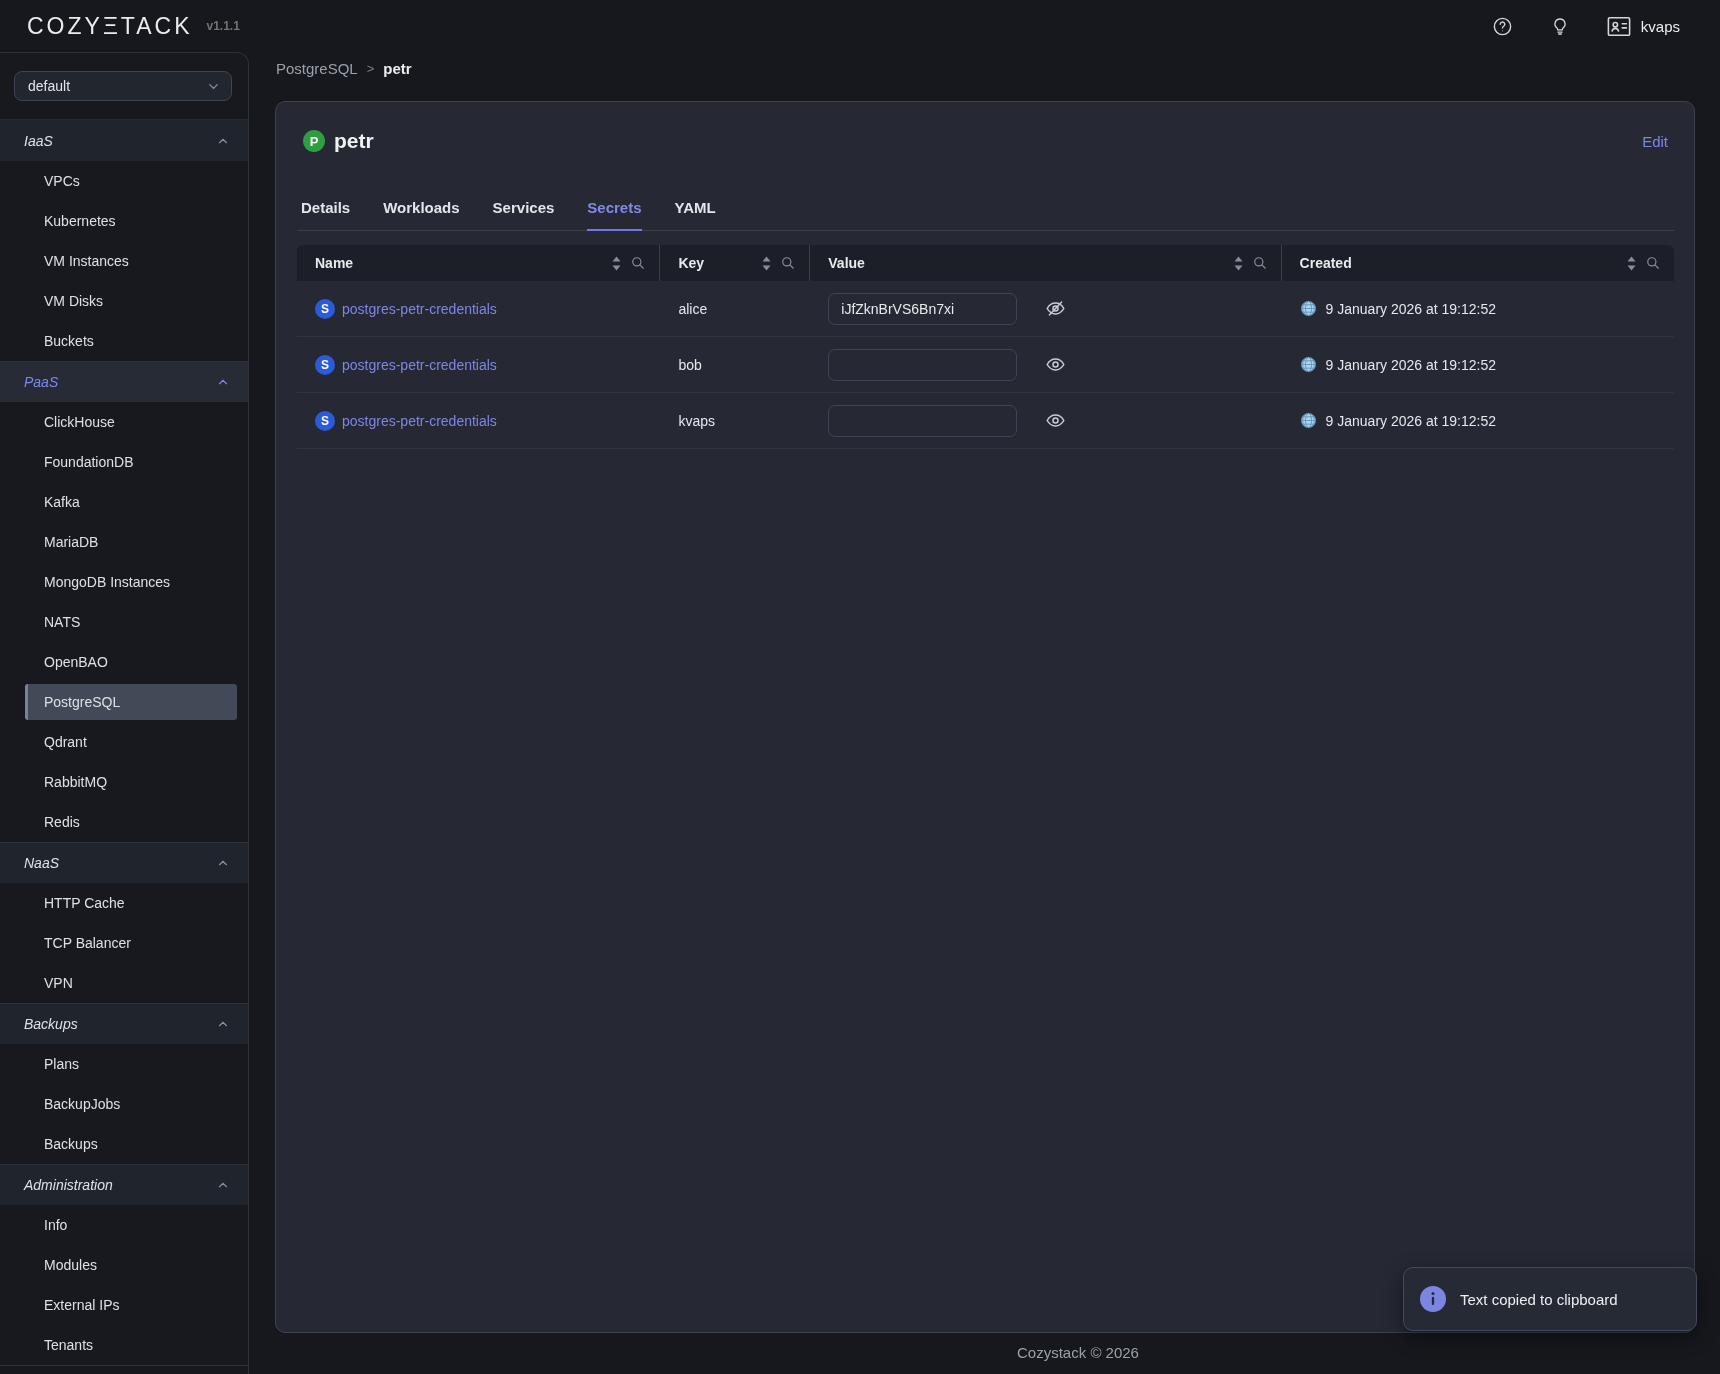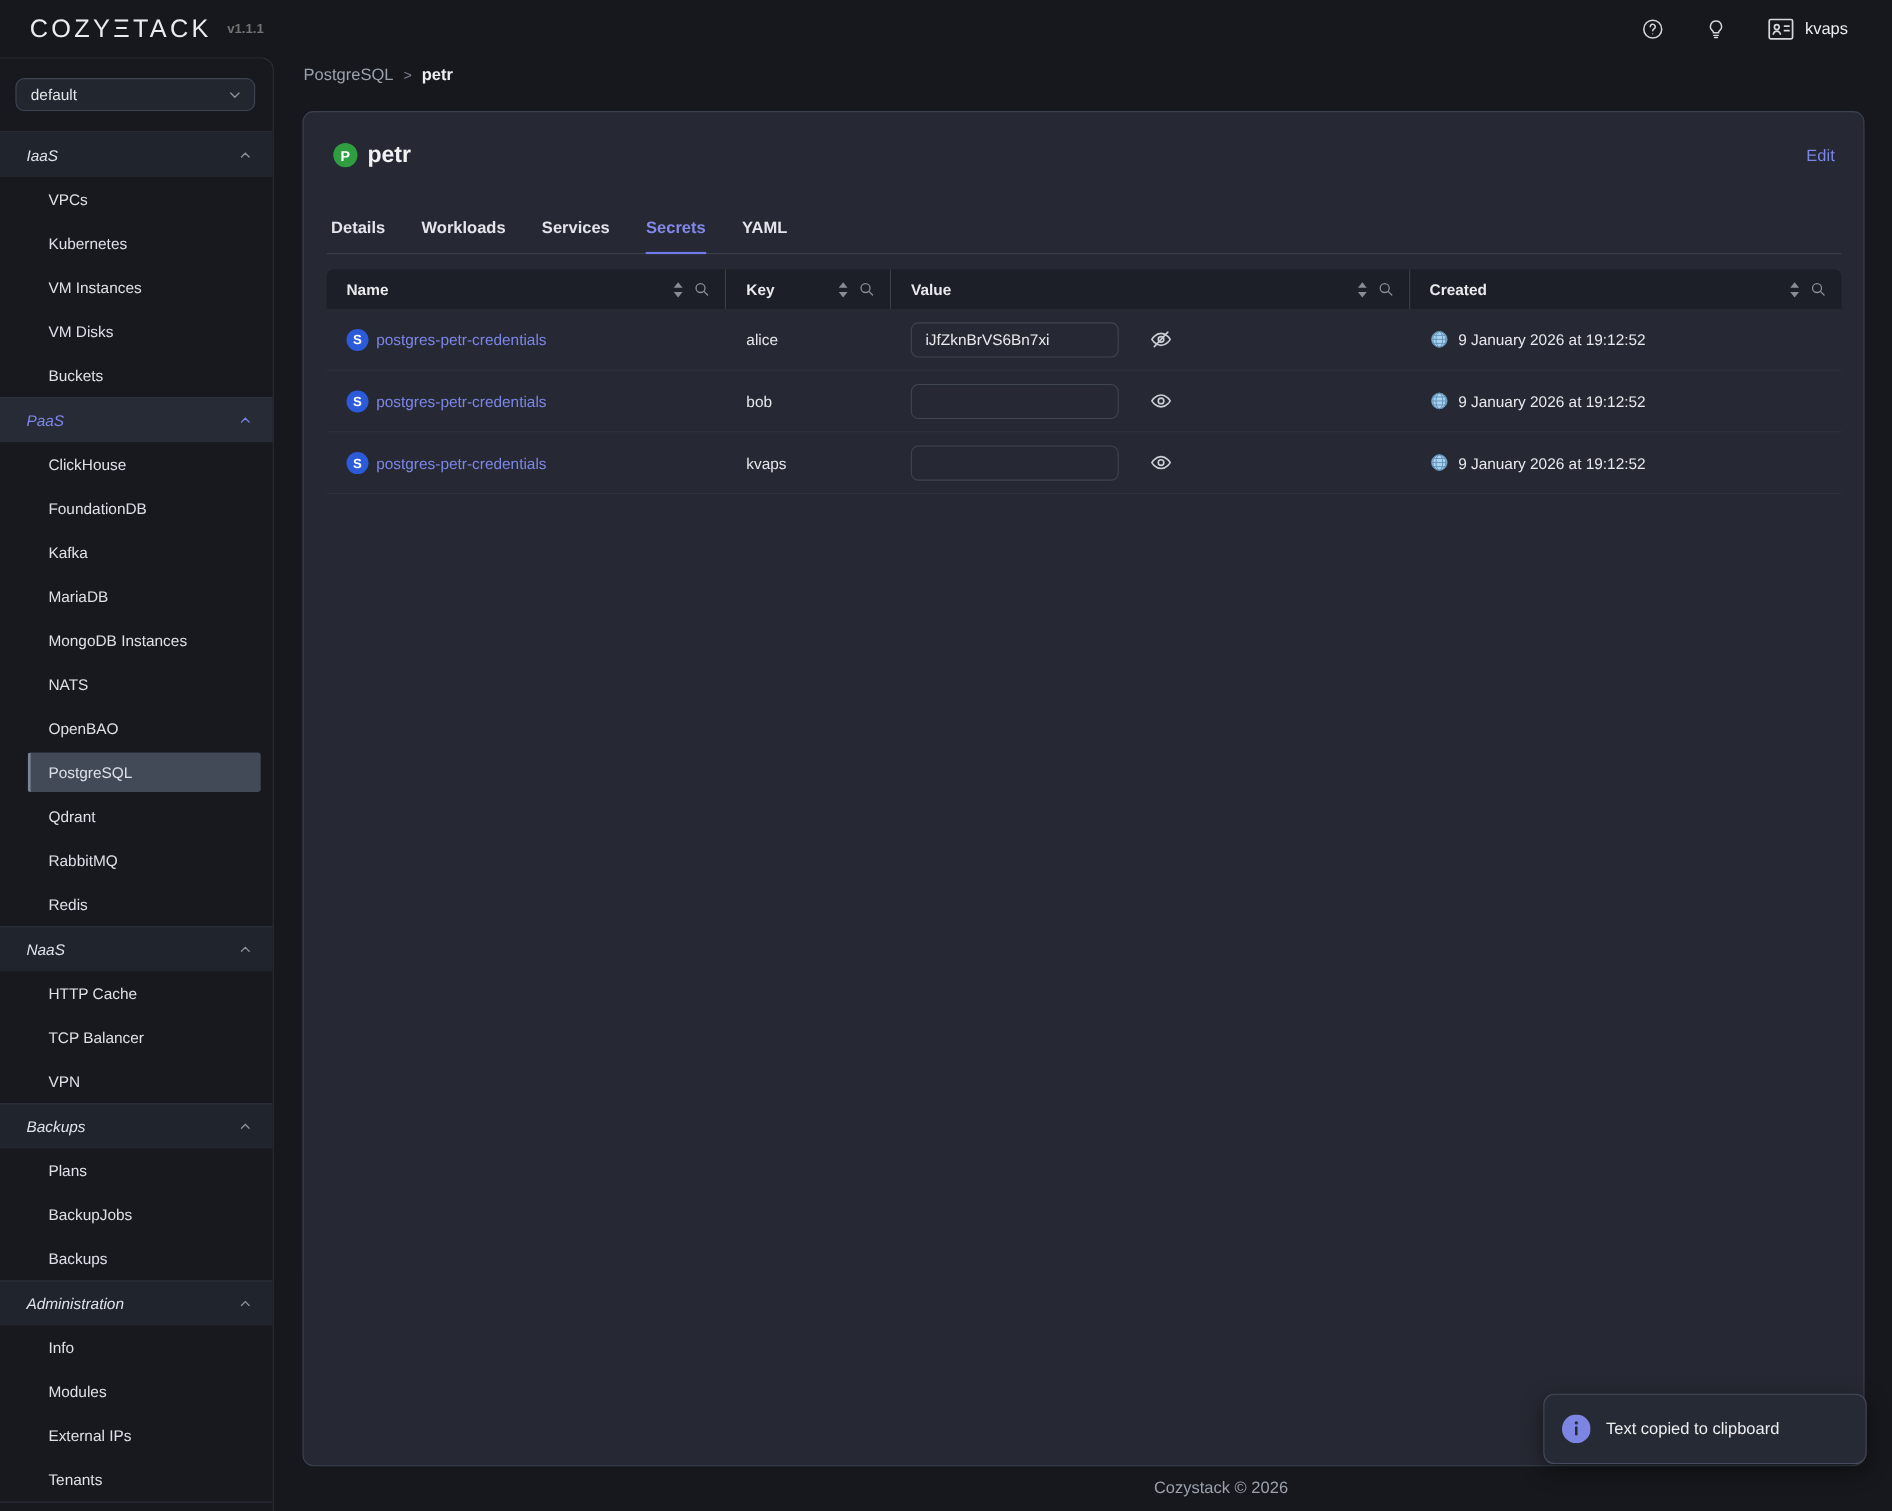--- a/index.html
+++ b/index.html
@@ -81,21 +81,21 @@
              font-size:12px; font-weight:700; display:flex; align-items:center;
              justify-content:center; margin-right:7px; flex:none; }
   .secret-link { color:#7c86e8; cursor:pointer; }
   .value-input { width:189px; height:32px; border:1px solid #3e4553; border-radius:7px;
                  background:transparent; color:#e8eaec; font-size:14px; padding:0 12px;
                  font-family:inherit; outline:none; }
   .eye-btn { margin-left:28px; background:none; border:none; padding:0; cursor:pointer;
              display:flex; align-items:center; color:#c9cdd4; }
   .td.created { gap:9px; }
 
-  .footer { position:absolute; left:1110px; top:1344px; transform:translateX(-50%);
+  .footer { position:absolute; left:1078px; top:1344px; transform:translateX(-50%);
             font-size:15px; color:#9aa1ad; }
 
   .toast { position:absolute; left:1403px; top:1267px; width:294px; height:64px;
            background:#262a34; border:1px solid #434a5b; border-radius:10px;
            display:flex; align-items:center; gap:14px; padding:0 16px;
            box-shadow:0 6px 20px rgba(0,0,0,.45); }
   .toast-text { font-size:15px; color:#edeef0; }
   .icon { display:flex; align-items:center; }
 </style>
 </head>

